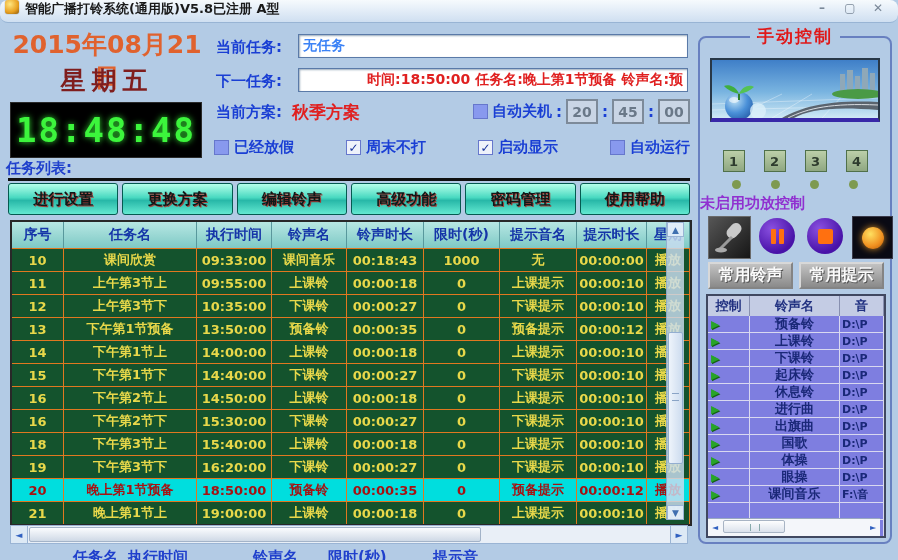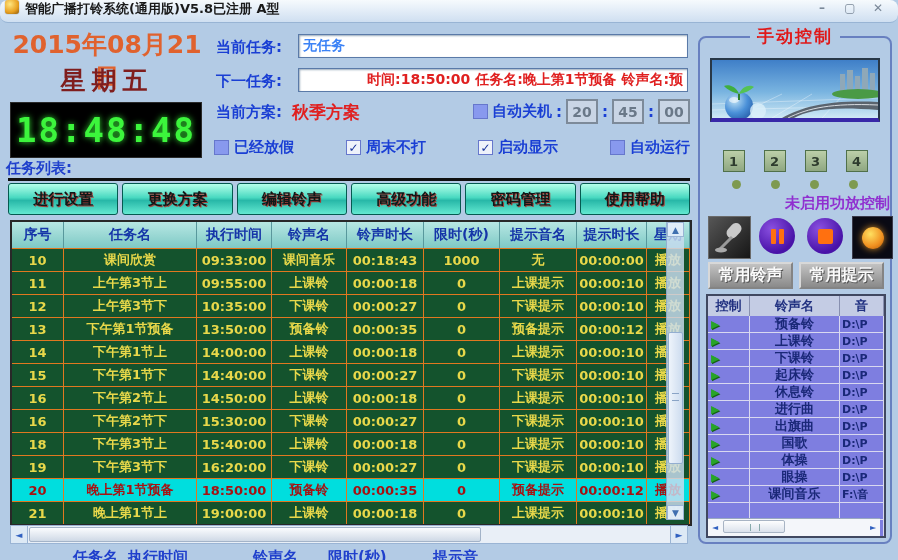--- a/index.html
+++ b/index.html
@@ -100,21 +100,21 @@
     font-weight:bold;letter-spacing:2px;}
   .pimg{position:absolute;left:10px;top:20px;width:166px;height:58px;
     border:2px solid #283848;border-bottom:4px solid #3828a8;background:#6aaede;}
   .pimg svg{display:block;}
   .channels{position:absolute;left:0;top:112px;width:100%;display:flex;justify-content:center;gap:19px;}
   .chbtn{width:20px;height:20px;background:linear-gradient(#bccfa9,#8fa781);
     border:1px solid #50704a;display:flex;align-items:center;justify-content:center;
     font-size:13px;font-weight:bold;color:#2e3c2e;}
   .chdots{position:absolute;left:0;top:142px;width:100%;display:flex;justify-content:center;gap:30px;}
   .dot{width:9px;height:9px;border-radius:50%;background:#7e9a50;}
-  .amp-status{position:absolute;left:0;top:156px;width:100%;text-align:right;
+  .amp-status{position:absolute;left:0;top:156px;width:100%;text-align:left;
     font-size:15px;font-weight:bold;color:#9030d0;}
   .icon-row{position:absolute;left:8px;top:178px;width:174px;height:42px;}
   .mic-box{position:absolute;left:0;top:0;width:41px;height:41px;
     background:linear-gradient(135deg,#565656,#161616);border:1px solid #6a6a6a;}
   .circ{position:absolute;top:2px;width:36px;height:36px;border-radius:50%;
     background:radial-gradient(circle at 35% 30%,#8a50e0,#4812a8 70%);
     display:flex;align-items:center;justify-content:center;}
   .pause-circ{left:51px;} .stop-circ{left:99px;}
   .pause-glyph{display:flex;gap:3px;}
   .pause-glyph i{display:block;width:5px;height:15px;background:#ff7010;border-radius:1px;}

